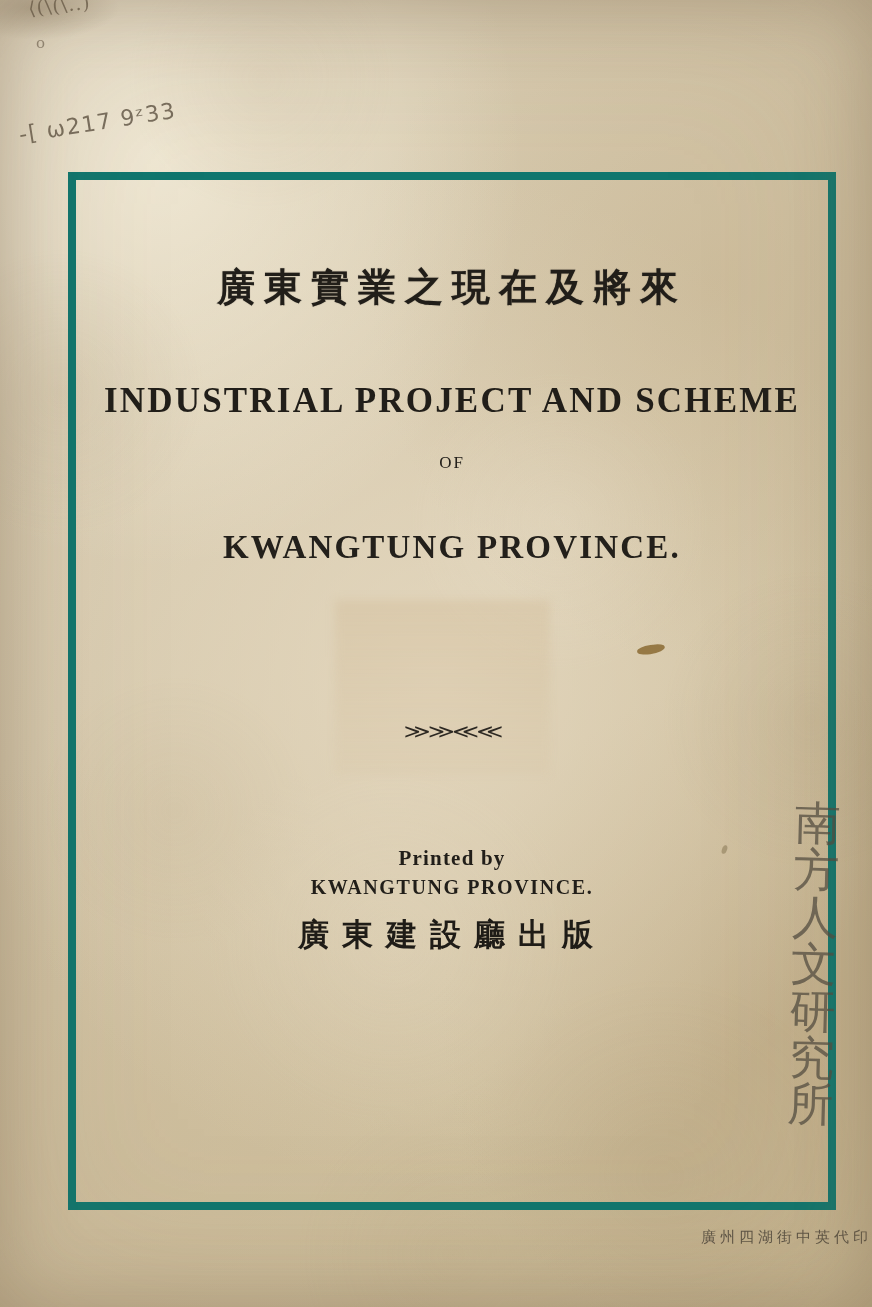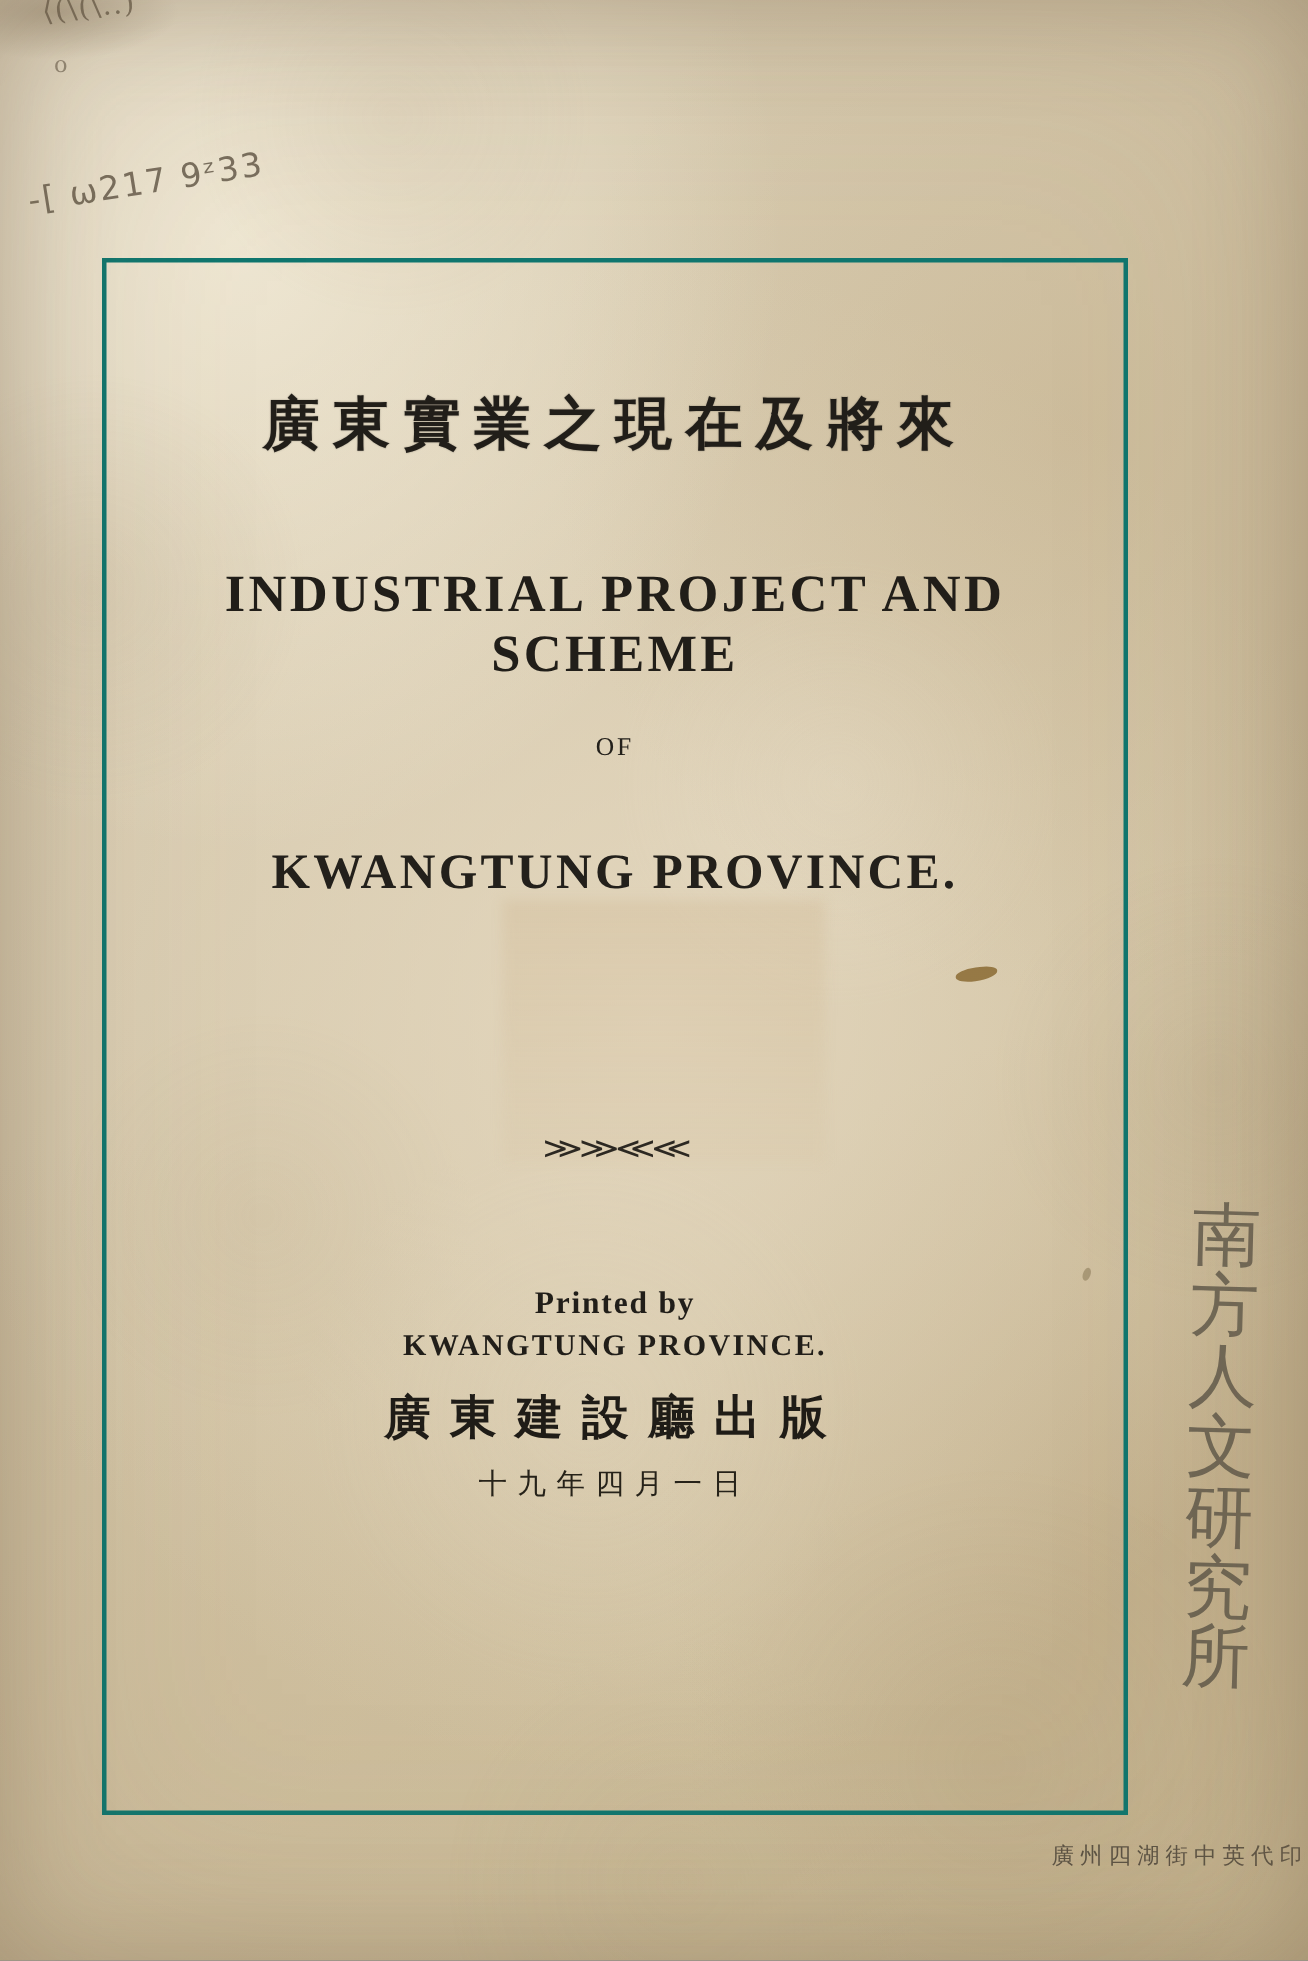--- a/index.html
+++ b/index.html
@@ -89,23 +89,23 @@
     opacity: 0.8;
     letter-spacing: 1.5px;
     font-family: "DejaVu Sans", sans-serif;
   }
 
   
   .border-box {
     position: absolute;
     left: 68px;
     top: 172px;
-    width: 684px;
+    width: 768px;
     height: 1038px;
-    border: 3px solid #0f766e;
+    border: 8px solid #0f766e;
     box-sizing: border-box;
   }
   .inner-content {
     position: absolute;
     inset: 0;
     text-align: center;
     color: #23201b;
   }
 
   .title-cn {
@@ -140,21 +140,21 @@
   .ornament {
     margin-top: 150px;
     font-size: 26px;
     letter-spacing: -3px;
     color: #2c2822;
     font-family: "DejaVu Sans", sans-serif;
     transform: scaleY(0.75);
   }
 
   .imprint {
-    margin-top: 72px;
+    margin-top: 97px;
   }
   .imprint-line {
     font-size: 21px;
     font-weight: 700;
     letter-spacing: 1.2px;
     line-height: 1.45;
     color: #211e19;
   }
   .imprint-line.small-caps {
     font-size: 20px;
@@ -257,21 +257,20 @@
       <div class="title-en1">INDUSTRIAL PROJECT AND SCHEME</div>
       <div class="title-of">OF</div>
       <div class="title-en2">KWANGTUNG PROVINCE.</div>
 
       <div class="ornament">≫≫≪≪</div>
 
       <div class="imprint">
         <div class="imprint-line">Printed by</div>
         <div class="imprint-line small-caps">KWANGTUNG  PROVINCE.</div>
         <div class="publisher-cn">廣東建設廳出版</div>
-        <div class="date-cn">十九年四月一日</div>
       </div>
     </div>
   </div>
 
   <div class="ink-blot"></div>
   <div class="ink-dot"></div>
 
   <div class="printer-line">廣州四湖街中英代印</div>
 
   <div class="stamp">

